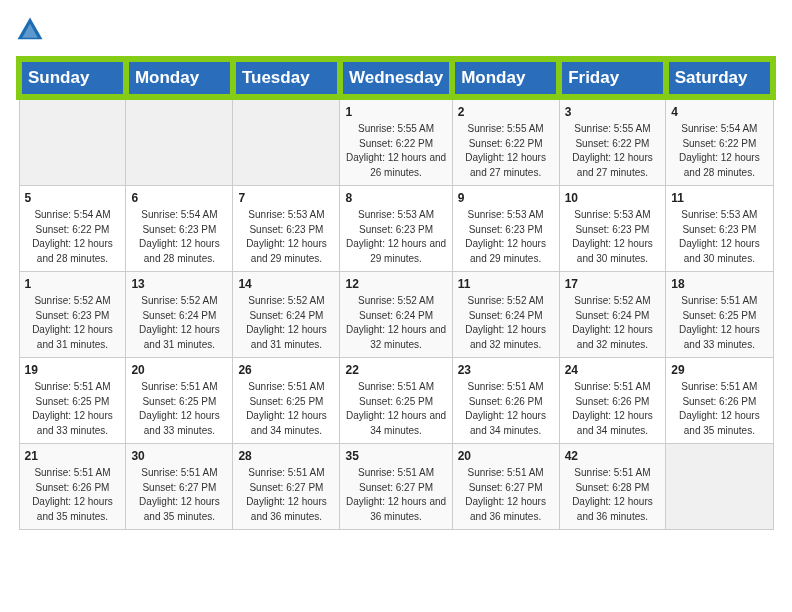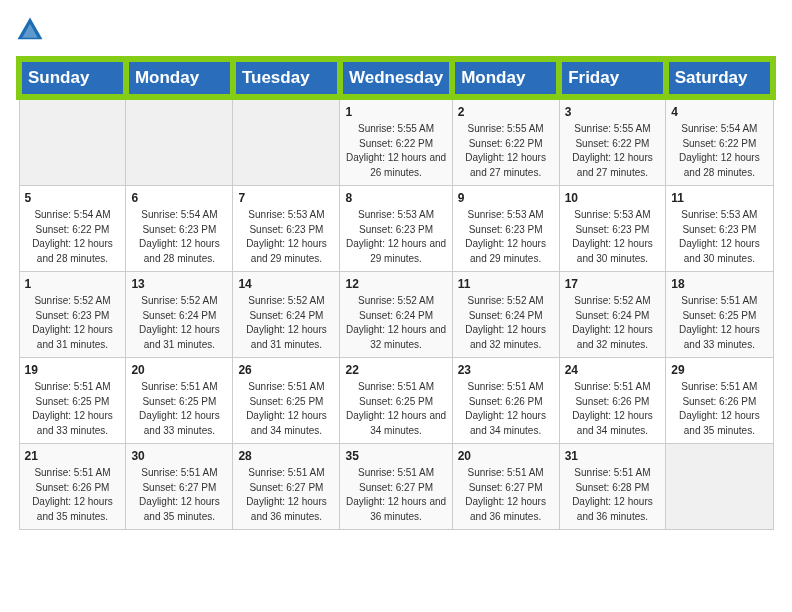--- a/index.html
+++ b/index.html
@@ -240,19 +240,19 @@
         </td>
         <td>
           <div class="day-number">35</div>
           <div class="day-info">Sunrise: 5:51 AM<br>Sunset: 6:27 PM<br>Daylight: 12 hours and 36 minutes.</div>
         </td>
         <td>
           <div class="day-number">20</div>
           <div class="day-info">Sunrise: 5:51 AM<br>Sunset: 6:27 PM<br>Daylight: 12 hours and 36 minutes.</div>
         </td>
         <td>
-          <div class="day-number">31</div>
+          <div class="day-number">42</div>
           <div class="day-info">Sunrise: 5:51 AM<br>Sunset: 6:28 PM<br>Daylight: 12 hours and 36 minutes.</div>
         </td>
         <td class="empty-cell"></td>
       </tr>
     </tbody>
 </table>
 
 </body></html>

